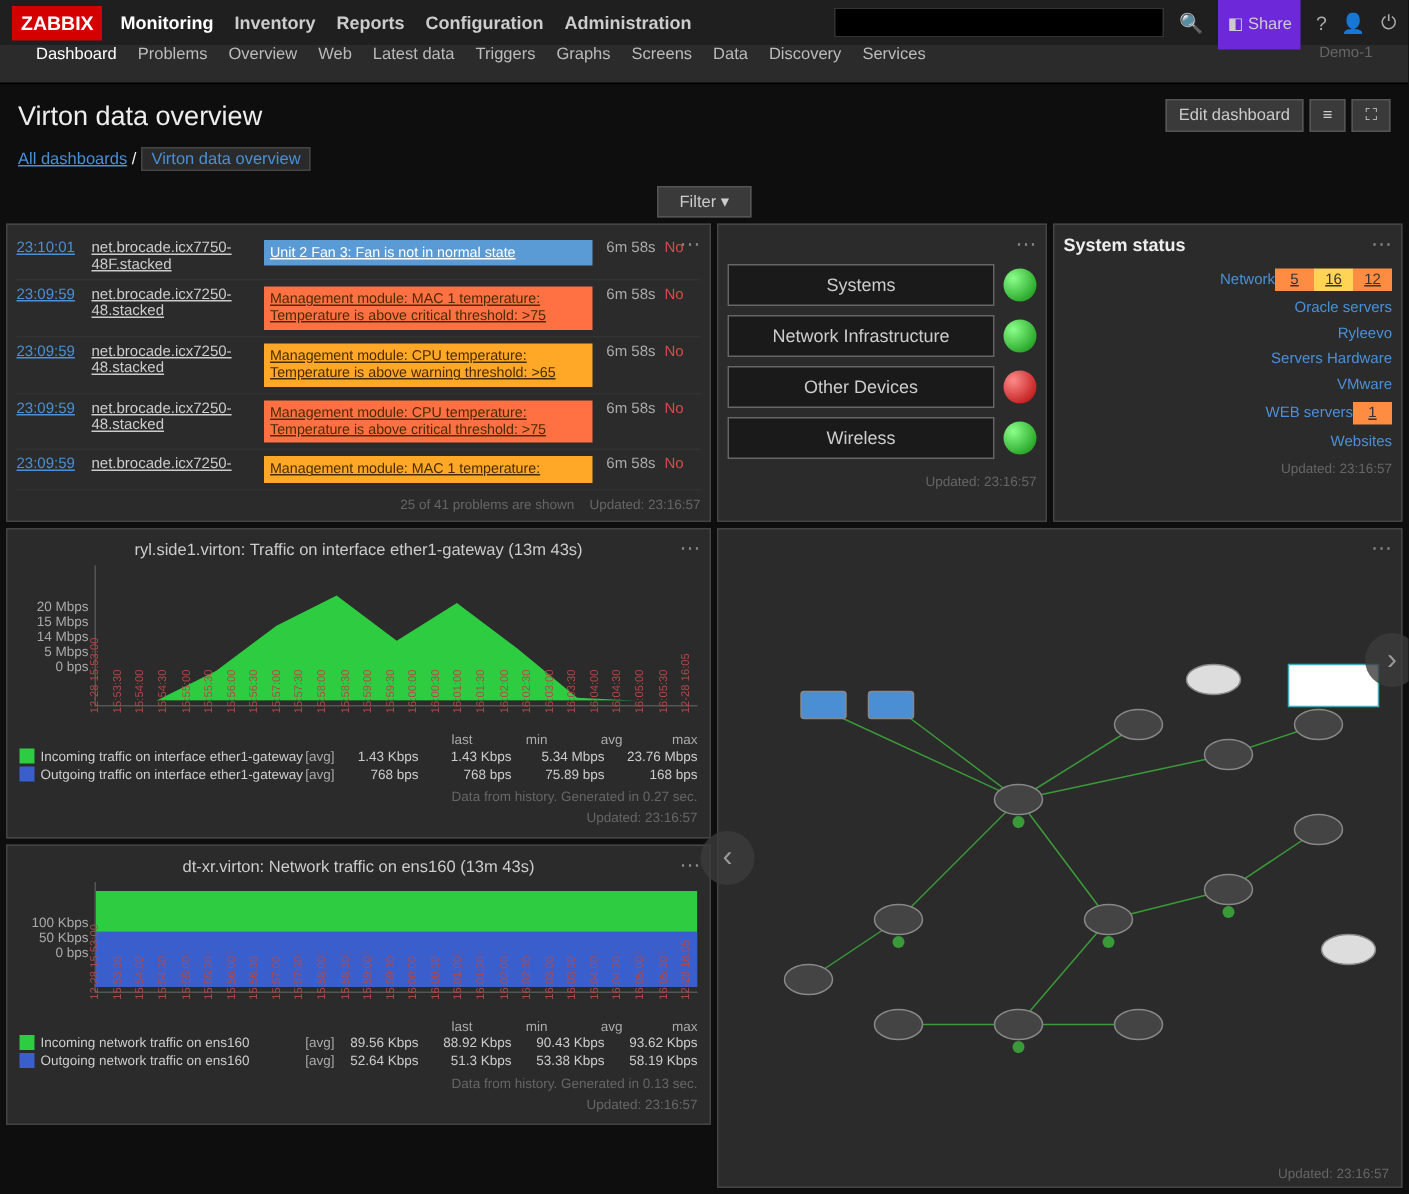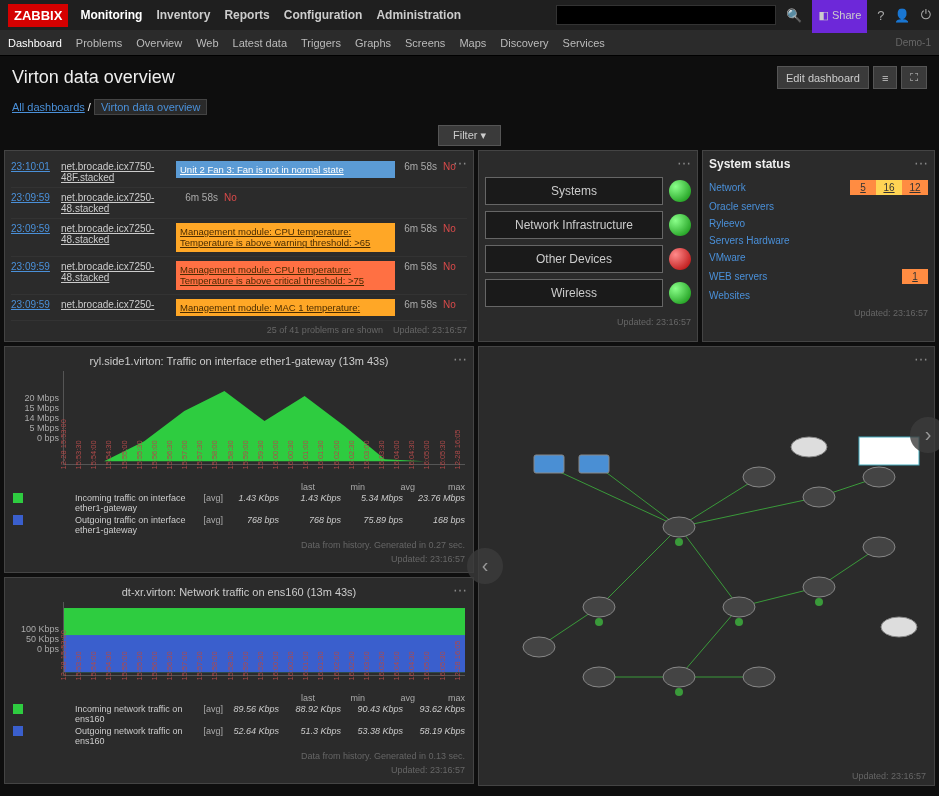--- a/index.html
+++ b/index.html
@@ -5,21 +5,21 @@
 * { margin:0; padding:0; box-sizing:border-box; font-family:Arial,sans-serif; }
 body { background:#0e0e0e; color:#f2f2f2; font-size:11px; width:939px; }
 .topbar { background:#1f1f1f; height:30px; display:flex; align-items:center; padding:0 8px; }
 .logo { background:#d40000; color:#fff; font-weight:bold; padding:4px 6px; font-size:13px; margin-right:12px; }
 .topnav a { color:#ccc; text-decoration:none; margin-right:14px; font-size:12px; cursor:pointer;font-weight:bold; }
 .topnav a.active { color:#fff; font-weight:bold; }
 .topright { margin-left:auto; display:flex; align-items:center; gap:10px; }
 .searchbox { background:#000; border:1px solid #333; height:20px; width:220px; color:#ccc; padding:0 4px; }
 .share-btn { background:#6d28d9; color:#ccc; padding:11px 6px; font-size:11px; cursor:pointer; }
 .icon-glyph { color:#aaa; cursor:pointer; font-size:13px; }
-.subnav { background:#2b2b2b; height:26px; display:flex; align-items:center; padding:0 8px; border-bottom:1px solid #000; }
+.subnav { background:#2b2b2b; height:26px; display:flex; padding:0 24px; border-bottom:1px solid #000; }
 .subnav a { color:#bbb; text-decoration:none; margin-right:14px; font-size:11px; cursor:pointer; }
 .subnav a.active { color:#fff; }
 .host-label { margin-left:auto; color:#666; font-size:10px; }
 .titlebar { display:flex; align-items:center; padding:10px 12px; }
 .page-title { font-size:18px; font-weight:normal; color:#eee; }
 .titlebar-right { margin-left:auto; display:flex; gap:4px; }
 .square-btn { background:#3a3a3a; border:1px solid #555; color:#ccc; padding:4px 8px; cursor:pointer; font-size:11px; }
 .breadcrumb { padding:2px 12px 8px; font-size:11px; }
 .breadcrumb a { color:#4a90d9; text-decoration:underline; cursor:pointer; }
 .breadcrumb .current { background:#2a2a2a; border:1px solid #444; padding:1px 6px; color:#4a90d9; }
@@ -38,36 +38,36 @@
 .prob-dur { width:48px; color:#aaa; text-align:right; padding-right:6px; }
 .prob-ack { width:24px; color:#d94a4a; cursor:pointer; }
 .widget-footer { text-align:right; color:#666; font-size:9px; padding-top:4px; }
 .status-btn-row { display:flex; align-items:center; margin:6px 0; }
 .status-btn { flex:1; background:#1a1a1a; border:1px solid #666; text-align:center; padding:6px; color:#ccc; font-size:12px; cursor:pointer; }
 .status-led { width:22px; height:22px; border-radius:50%; margin-left:6px; }
 .led-green { background:radial-gradient(circle at 30% 30%,#8aff8a,#0a8a0a); }
 .led-red { background:radial-gradient(circle at 30% 30%,#ff8a8a,#b00000); }
 .sys-status h3 { font-size:12px; font-weight:bold; color:#eee; padding-bottom:6px; }
 .sys-row { display:flex; align-items:center; padding:3px 0; font-size:10px; }
-.sys-name { color:#4a90d9; cursor:pointer; flex:1; }
+.sys-name { color:#4a90d9; cursor:pointer; flex:1;text-align:right; }
 .sev-cell { min-width:26px; text-align:center; padding:2px 4px; color:#333; text-decoration:underline; cursor:pointer; }
 .bg-orange { background:#ff8c42; }
 .bg-yellow { background:#ffd454; }
 .row2 { display:grid; grid-template-columns:470px 457px; gap:4px; padding:4px; }
 .chart-widget { background:#2b2b2b; border:1px solid #444; padding:8px; position:relative; }
 .chart-title { text-align:center; color:#ccc; font-size:11px; margin-bottom:6px; }
 .chart-area { position:relative; height:90px; display:flex;align-items:center; }
 .y-axis { width:50px; display:flex; flex-direction:column; justify-content:space-between; text-align:right; color:#aaa; font-size:9px; padding-right:4px; }
 .plot { flex:1; position:relative; border-bottom:1px solid #555; border-left:1px solid #555; overflow:hidden; }
 .x-axis { display:flex; justify-content:space-between; padding-left:50px; margin-top:2px; }
 .x-tick { color:#b04a4a; font-size:7.5px; transform:rotate(-90deg); transform-origin:left; width:8px; white-space:nowrap; }
 .legend-row { display:flex; color:#ccc; font-size:9px; padding:1px 0; }
 .legend-swatch { width:10px; height:10px; margin-right:4px; }
-.legend-label { flex:1;margin-left:48px; }
-.legend-vals { display:flex; gap:12px;font-style:italic; }
+.legend-label { flex:1; }
+.legend-vals { display:flex; gap:12px; }
 .legend-vals span { min-width:50px; text-align:right; }
 .legend-header { display:flex; padding-left:30px; margin-top:8px; }
 .legend-header span { min-width:50px; text-align:right; color:#aaa; font-size:9px; }
 .map-widget { background:#2b2b2b; border:1px solid #444; position:relative; height:440px; }
 .map-nav-arrow { position:absolute; top:50%; transform:translateY(-50%); width:36px; height:36px; background:rgba(60,60,60,0.8); border-radius:50%; color:#999; display:flex; align-items:center; justify-content:center; cursor:pointer; font-size:20px; }
 </style>
 </head>
 <body>
 
 <div class="topbar">
@@ -86,21 +86,21 @@
 <div class="subnav">
   <div id="subnav-items" style="display:flex;">
       <a class="active">Dashboard</a>
       <a>Problems</a>
       <a>Overview</a>
       <a>Web</a>
       <a>Latest data</a>
       <a>Triggers</a>
       <a>Graphs</a>
       <a>Screens</a>
-      <a>Maps</a>
+      <a>Data</a>
       <a>Discovery</a>
       <a>Services</a>
     </div>
   <span class="host-label">Demo-1</span>
 </div>
 
 <div class="titlebar">
   <span class="page-title">Virton data overview</span>
   <div class="titlebar-right">
     <button class="square-btn">Edit dashboard</button>
@@ -122,20 +122,21 @@
         <div class="problems-row">
           <span class="prob-time">23:10:01</span>
   <span class="prob-host">net.brocade.icx7750-48F.stacked</span>
   <span class="prob-desc sev-info">Unit 2 Fan 3: Fan is not in normal state</span>
   <span class="prob-dur">6m 58s</span>
   <span class="prob-ack">No</span>
         </div>
         <div class="problems-row">
           <span class="prob-time">23:09:59</span>
   <span class="prob-host">net.brocade.icx7250-48.stacked</span>
+  <span class="prob-desc sev-average">Management module: MAC 1 temperature: Temperature is above critical threshold: &gt;75</span>
   <span class="prob-dur">6m 58s</span>
   <span class="prob-ack">No</span>
         </div>
         <div class="problems-row">
           <span class="prob-time">23:09:59</span>
   <span class="prob-host">net.brocade.icx7250-48.stacked</span>
   <span class="prob-desc sev-warning">Management module: CPU temperature: Temperature is above warning threshold: &gt;65</span>
   <span class="prob-dur">6m 58s</span>
   <span class="prob-ack">No</span>
         </div>

